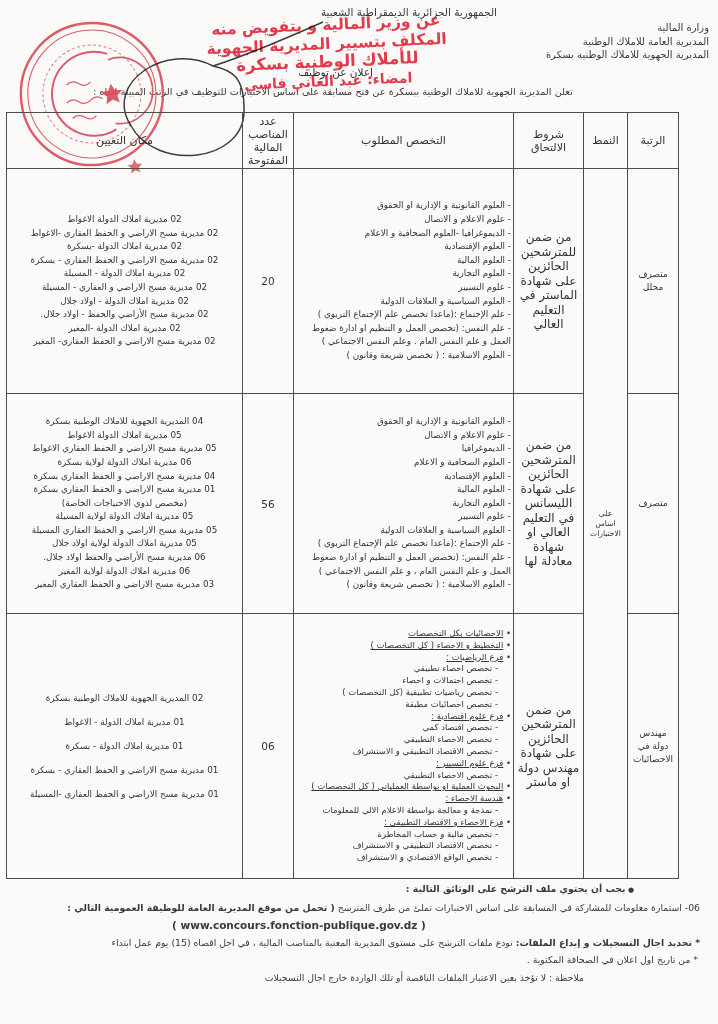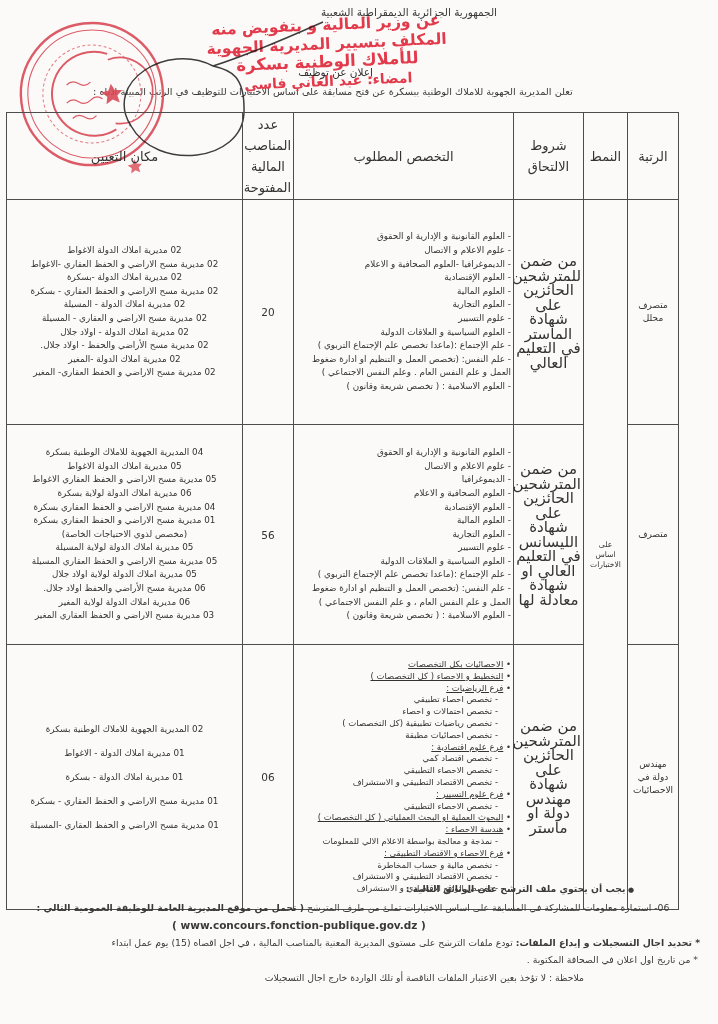--- a/index.html
+++ b/index.html
@@ -16,57 +16,62 @@
               color:#e23a4b;font-weight:bold;transform:rotate(-2.5deg);line-height:18.5px;pointer-events:none;}
   .stamp-text .l1{font-size:15.5px;}
   .stamp-text .l2{font-size:15.5px;}
   .stamp-text .l3{font-size:16.5px;letter-spacing:1px;}
   .stamp-text .l4{font-size:14px;}
   .sig-svg{position:absolute;left:95px;top:14px;pointer-events:none;}
   
   table.main{position:absolute;top:112px;left:6px;width:672px;height:766px;border-collapse:collapse;
              table-layout:fixed;font-size:9px;color:#333;}
   table.main th,table.main td{border:1px solid #4d4d4d;padding:1px 2px;vertical-align:middle;overflow:hidden;}
-  table.main th{font-weight:normal;font-size:13px;line-height:21px;text-align:center;}
+  table.main th{font-weight:normal;font-size:11px;line-height:13px;text-align:center;}
   td.rank{text-align:center;font-size:9px;line-height:13px;}
   td.mode{text-align:center;}
   td.mode .mode-inner{width:32px;margin:0 auto;font-size:7.6px;line-height:10px;}
-  td.cond{text-align:center;font-size:15px;line-height:14.5px;padding:0 3px;}
+  td.cond{text-align:center;font-size:12px;line-height:14.5px;padding:0 3px;}
   td.spec{text-align:right;padding:2px 6px;}
   td.spec .li{font-size:8.8px;line-height:13.6px;}
   tr.r3 td.spec .li{font-size:8.5px;line-height:11.8px;}
   td.count{text-align:center;font-size:10.5px;}
   td.loc{text-align:center;padding:2px 4px;}
   td.loc .li{font-size:8.8px;line-height:13.6px;}
   tr.r3 td.loc .li{line-height:24px;}
   .li-h .txt{text-decoration:underline;margin-top:34px;}
   .li-h::before{content:"\2022  ";}
   .li-s{padding-right:13px;}
   .li-s::before{content:"-  ";}
   
   .footer{position:absolute;top:882px;right:6px;left:6px;font-size:9.3px;color:#3a3a3a;text-align:right;}
   .footer div{margin-bottom:3.5px;line-height:14px;}
   .f-title{padding-right:78px;font-weight:bold;}
   .f-title::before{content:"\25CF  ";font-size:7px;}
   .f-docs1{padding-right:10px;}
   .f-docs2{padding-right:55px;}
-  .f-form{padding-right:12px;text-align:center;}
+  .f-form{padding-right:12px;}
   .f-form .b{font-weight:bold;}
   .f-site{direction:ltr;text-align:center;font-weight:bold;font-size:10.5px;padding-right:120px;}
   .f-dead1{padding-right:12px;}
   .f-dead1 .b{font-weight:bold;}
   .f-dead2{padding-right:14px;}
   .f-note{padding-right:128px;}
 </style>
 </head>
 <body>
 
 <div class="page">
 
   <div class="republic">الجمهورية الجزائرية الديمقراطية الشعبية</div>
+  <div class="ministry">
+    <div>وزارة المالية</div>
+    <div>المديرية العامة للاملاك الوطنية</div>
+    <div>المديرية الجهوية للاملاك الوطنية بسكرة</div>
+  </div>
   <div class="announce-title">إعلان عن توظيف</div>
   <div class="announce-line">تعلن المديرية الجهوية للاملاك الوطنية ببسكرة عن فتح مسابقة على اساس الاختبارات للتوظيف في الرتب المبينة ادناه :</div>
 
   <svg class="stamp-svg" width="168" height="182" viewBox="0 0 168 182">
     <g stroke="#d84653" fill="none">
       <circle cx="84" cy="90" r="71" stroke-width="2.4"></circle>
       <circle cx="84" cy="90" r="64" stroke-width="1.1"></circle>
       <circle cx="84" cy="90" r="49" stroke-width="1" stroke-dasharray="3 2.4" opacity=".8"></circle>
       <path d="M104,52 A42,42 0 1,0 104,128" stroke-width="2"></path>
       <path d="M104,58 A33,33 0 1,1 104,122" stroke-width="1.6"></path>
@@ -189,21 +194,21 @@
             <div class="li li-s"><span class="txt">تخصص احصاء تطبيقي</span></div>
             <div class="li li-s"><span class="txt">تخصص احتمالات و احصاء</span></div>
             <div class="li li-s"><span class="txt">تخصص رياضيات تطبيقية (كل التخصصات )</span></div>
             <div class="li li-s"><span class="txt">تخصص احصائيات مطبقة</span></div>
             <div class="li li-h"><span class="txt">فرع علوم اقتصادية :</span></div>
             <div class="li li-s"><span class="txt">تخصص اقتصاد كمي</span></div>
             <div class="li li-s"><span class="txt">تخصص الاحصاء التطبيقي</span></div>
             <div class="li li-s"><span class="txt">تخصص الاقتصاد التطبيقي و الاستشراف</span></div>
             <div class="li li-h"><span class="txt">فرع علوم التسيير :</span></div>
             <div class="li li-s"><span class="txt">تخصص الاحصاء التطبيقي</span></div>
-            <div class="li li-h"><span class="txt">البحوث العملية او البحث العملياتي ( كل التخصصات )</span></div>
+            <div class="li li-h"><span class="txt">البحوث العملية او بواسطة العملياتي ( كل التخصصات )</span></div>
             <div class="li li-h"><span class="txt">هندسة الاحصاء :</span></div>
             <div class="li li-s"><span class="txt">نمذجة و معالجة بواسطة الاعلام الالي للمعلومات</span></div>
             <div class="li li-h"><span class="txt">فرع الاحصاء و الاقتصاد التطبيقي :</span></div>
             <div class="li li-s"><span class="txt">تخصص مالية و حساب المخاطرة</span></div>
             <div class="li li-s"><span class="txt">تخصص الاقتصاد التطبيقي و الاستشراف</span></div>
             <div class="li li-s"><span class="txt">تخصص الواقع الاقتصادي و الاستشراف</span></div>
           </td>
       <td class="count">06</td>
       <td class="loc">
             <div class="li">02 المديرية الجهوية للاملاك الوطنية بسكرة</div>

